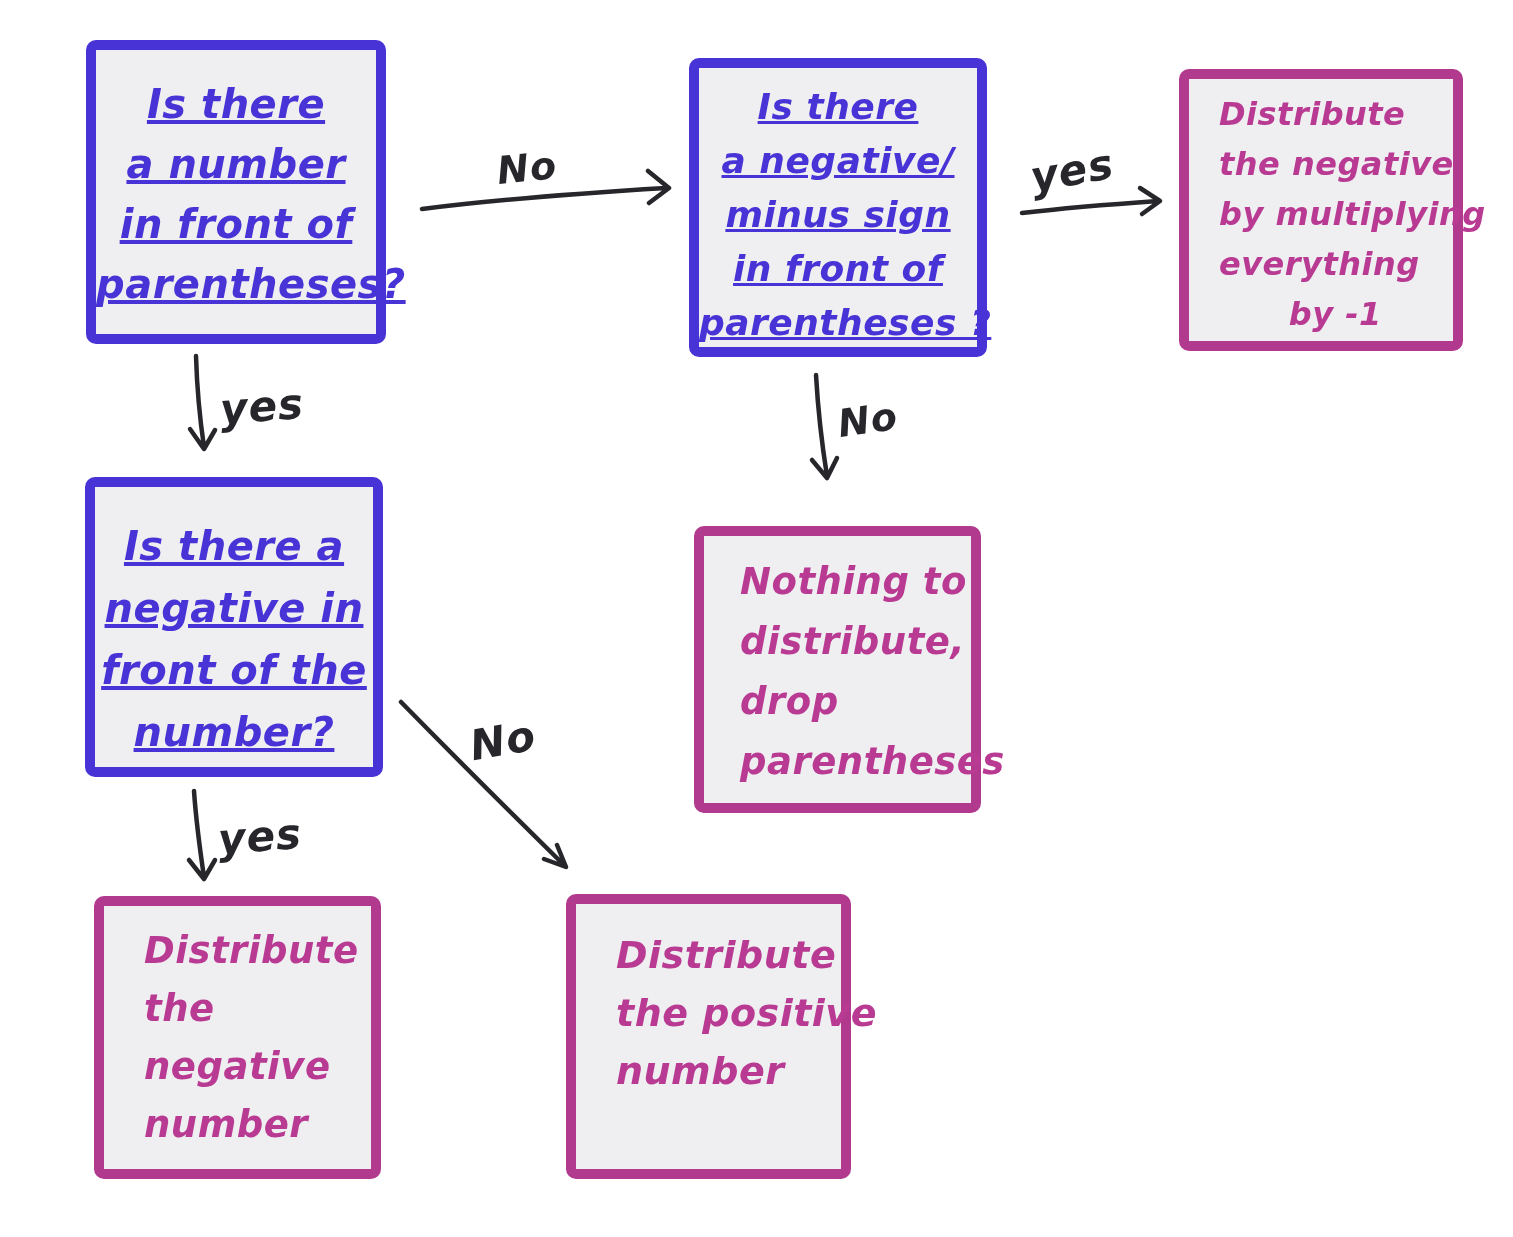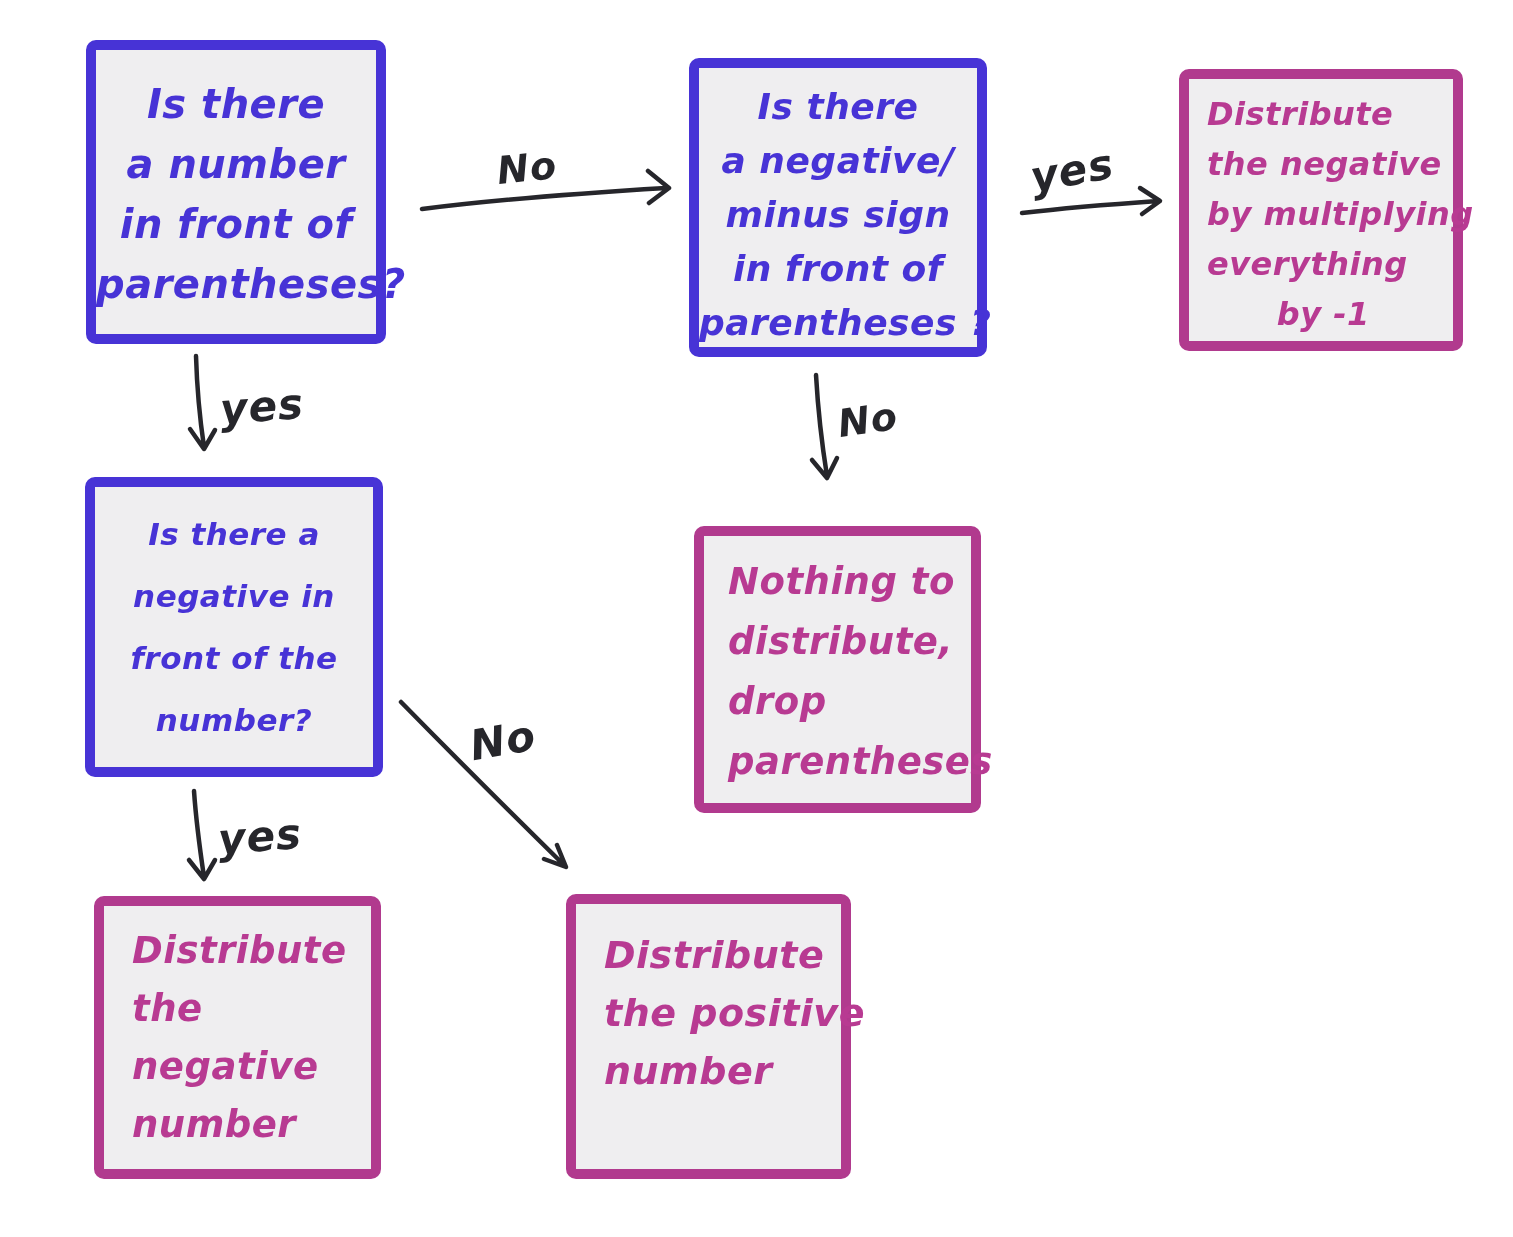--- a/index.html
+++ b/index.html
@@ -34,33 +34,34 @@
     border-radius: 10px;
     border: 10px solid #000;
   }
   .node.question {
     border-color: var(--question, #4733d6);
     color: var(--question, #4733d6);
   }
   .node.answer {
     border-color: var(--answer_border, #b13a8e);
     color: var(--answer_text, #b83a92);
+    padding-left: 12px;
   }
   .node-text {
     white-space: pre;
     font-style: italic;
     font-weight: bold;
     letter-spacing: 0.5px;
   }
-  .center .node-text { text-align: center; }
+  .center .node-text { text-align: center; text-decoration: underline; }
   
   .n0 .node-text { font-size: 40px; line-height: 60px; padding-top: 24px; }
   .n1 .node-text { font-size: 36px; line-height: 54px; padding-top: 12px; }
   .n2 .node-text { font-size: 32px; line-height: 50px; padding: 10px 0 0 18px; }
-  .n3 .node-text { font-size: 31px; line-height: 62px; padding-top: 16px; }
+  .n3 .node-text { font-size: 40px; line-height: 62px; padding-top: 28px; }
   .n4 .node-text { font-size: 37px; line-height: 60px; padding: 16px 0 0 24px; }
   .n5 .node-text { font-size: 37px; line-height: 58px; padding: 16px 0 0 28px; }
   .n6 .node-text { font-size: 38px; line-height: 58px; padding: 22px 0 0 28px; }
   .edge-label {
     position: absolute;
     color: var(--arrow, #26262b);
     font-style: italic;
     font-weight: bold;
     font-size: 38px;
     letter-spacing: 1px;

